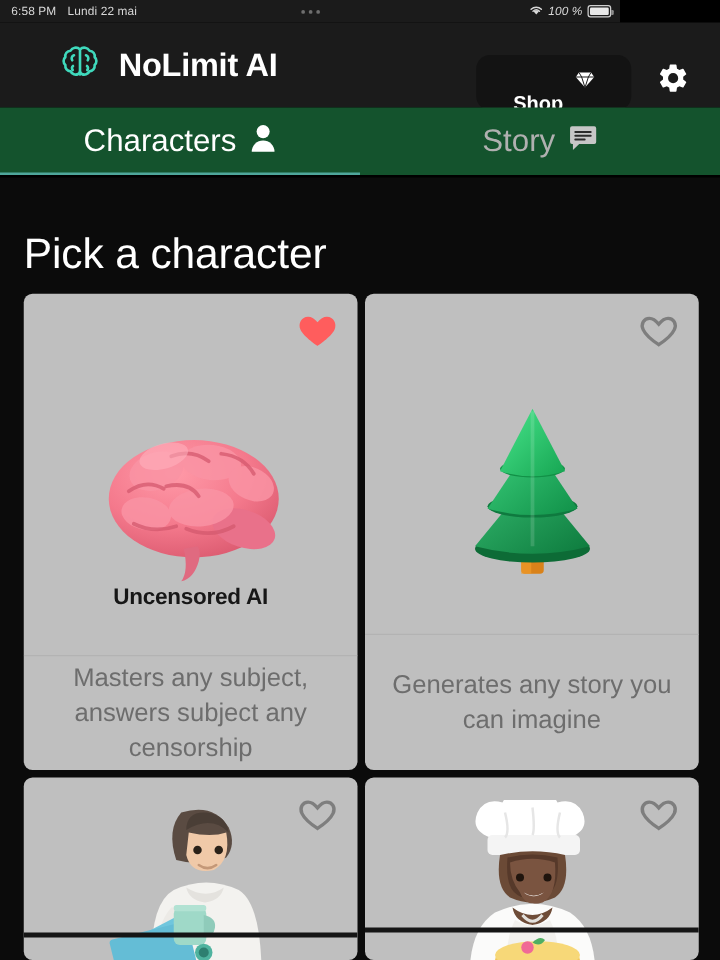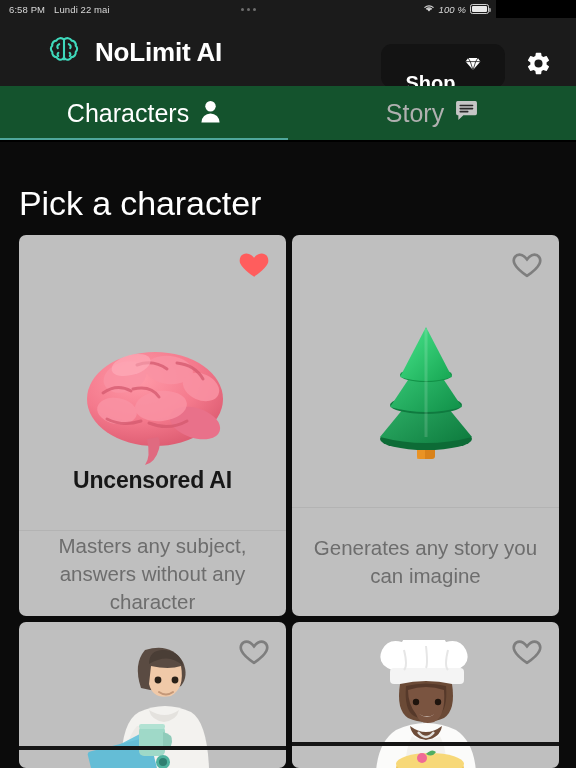--- a/index.html
+++ b/index.html
@@ -52,21 +52,21 @@
   .brand-name { color:#ffffff; font-size:26px; font-weight:bold; letter-spacing:-.2px; }
 
   .shop-btn {
     position:absolute; left:381px; top:26px;
     width:124px; height:44px;
     background:#131313;
     border-radius:11px;
     display:flex; align-items:center; justify-content:center; gap:9px;
     cursor:pointer;
   }
-  .shop-label { color:#ffffff; font-size:20px; font-weight:bold;margin-top:35px; }
+  .shop-label { color:#ffffff; font-size:16px; font-weight:bold;margin-top:35px; }
 
   .gear-btn {
     position:absolute; left:521px; top:30px;
     width:34px; height:34px;
     display:flex; align-items:center; justify-content:center;
     cursor:pointer;
   }
 
   
   .tabs {
@@ -127,21 +127,21 @@
   .card-art {
     height:236px;
     display:flex; align-items:flex-end; justify-content:center;
     position:relative;
   }
   .card.partial .card-art { height:146px; align-items:flex-start; padding-top:18px; }
 
   .card-name {
     text-align:center;
     color:#171717;
-    font-size:23px; font-weight:bold;
+    font-size:18px; font-weight:bold;
     letter-spacing:-.2px;
     margin-top:-4px;
   }
   .card-divider {
     margin-top:36px;
     height:1px; background:#b3b3b3; width:100%;
   }
   .card-desc {
     flex:1;
     display:flex; align-items:center; justify-content:center;
@@ -289,21 +289,21 @@
               <path d="M104 24 q18 2 26 16"></path>
               <path d="M34 80 q16 8 34 2"></path>
               <path d="M76 84 q20 8 38 -2"></path>
               <path d="M60 50 q18 -4 26 8"></path>
             </g>
             <ellipse cx="58" cy="26" rx="20" ry="10" fill="#ffb3bf" opacity=".55" transform="rotate(-16 58 26)"></ellipse>
           </svg>
         </div>
         <div class="card-name">Uncensored AI</div>
         <div class="card-divider"></div>
-        <div class="card-desc">Masters any subject, answers without any character</div>
+        <div class="card-desc">Masters any subject, answers subject any censorship</div>
       </div>
 
       <div class="card">
         <span class="heart">
           <svg width="34" height="34" viewBox="0 0 24 24">
             <path fill="none" stroke="#7e7e7e" stroke-width="1.9" d="M12 20.3s-7-4.6-8.8-8.5C1.7 8.6 3.6 5.4 6.7 5.4c2 0 3.6 1.2 5.3 3.3 1.7-2.1 3.3-3.3 5.3-3.3 3.1 0 5 3.2 3.5 6.4C19 15.7 12 20.3 12 20.3z"></path>
           </svg>
         </span>
         <div class="card-art">
           <svg width="140" height="152" viewBox="0 0 140 152">

